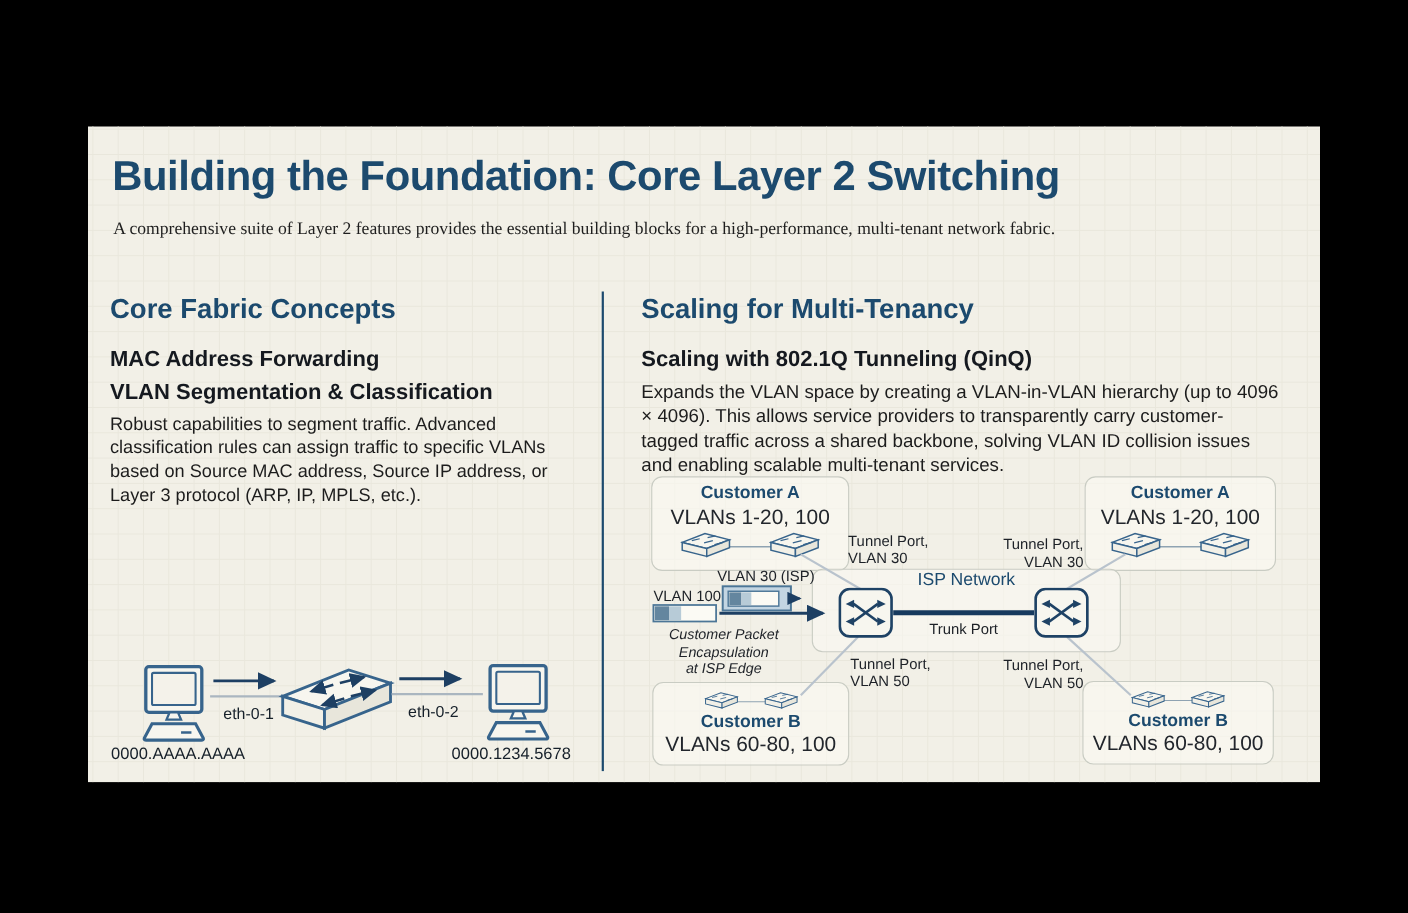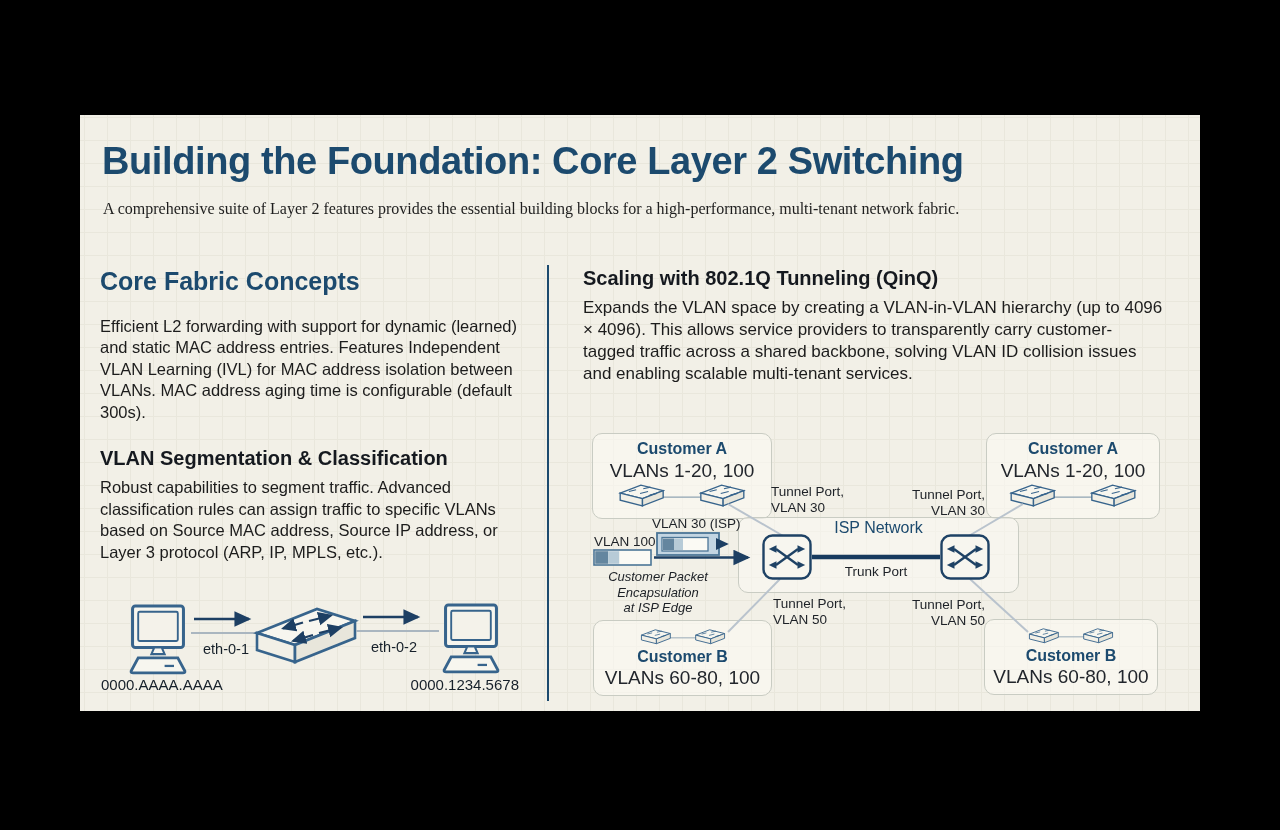--- a/index.html
+++ b/index.html
@@ -84,21 +84,21 @@
 
 <div class="stage">
   <div class="slide">
 
     <div class="title">Building the Foundation: Core Layer 2 Switching</div>
     <div class="subtitle">A comprehensive suite of Layer 2 features provides the essential building blocks for a high-performance, multi-tenant network fabric.</div>
     <div class="divider"></div>
 
     <div class="left-col">
       <h2 class="col-heading">Core Fabric Concepts</h2>
-      <p class="sec-body">Efficient L2 forwarding with support for dynamic (learned) and static MAC address entries. Features Independent VLAN Learning (IVL) for MAC address isolation between VLANs. MAC address aging time is configurable (default 300s).</p>
+      <h3 class="sec-title">MAC Address Forwarding</h3>
       <h3 class="sec-title">VLAN Segmentation &amp; Classification</h3>
       <p class="sec-body">Robust capabilities to segment traffic. Advanced classification rules can assign traffic to specific VLANs based on Source MAC address, Source IP address, or Layer 3 protocol (ARP, IP, MPLS, etc.).</p>
     </div>
 
     <div class="mac-diagram">
       <svg width="450" height="114" viewBox="0 0 450 114">
         <g>
           <use href="#pc" x="30" y="13" width="66" height="72"></use>
         </g>
         <line x1="96" y1="42" x2="163" y2="42" stroke="#aab6c0" stroke-width="2"></line>
@@ -122,20 +122,21 @@
         <g>
           <use href="#pc" x="343" y="12" width="66" height="72"></use>
         </g>
 
         <text x="6" y="99" text-anchor="start" font-size="15" fill="#16202a">0000.AAAA.AAAA</text>
         <text x="424" y="99" text-anchor="end" font-size="15" fill="#16202a">0000.1234.5678</text>
       </svg>
     </div>
 
     <div class="right-col">
+      <h2 class="col-heading">Scaling for Multi-Tenancy</h2>
       <h3 class="sec-title">Scaling with 802.1Q Tunneling (QinQ)</h3>
       <p class="sec-body">Expands the VLAN space by creating a VLAN-in-VLAN hierarchy (up to 4096 × 4096). This allows service providers to transparently carry customer-tagged traffic across a shared backbone, solving VLAN ID collision issues and enabling scalable multi-tenant services.</p>
     </div>
 
     <div class="qinq-diagram">
 
       <div class="cust-box" style="left:2px;top:3px;width:180px;height:86px;">
         <div>
           <div class="cust-name">Customer A</div>
           <div class="cust-vlans">VLANs 1-20, 100</div>

